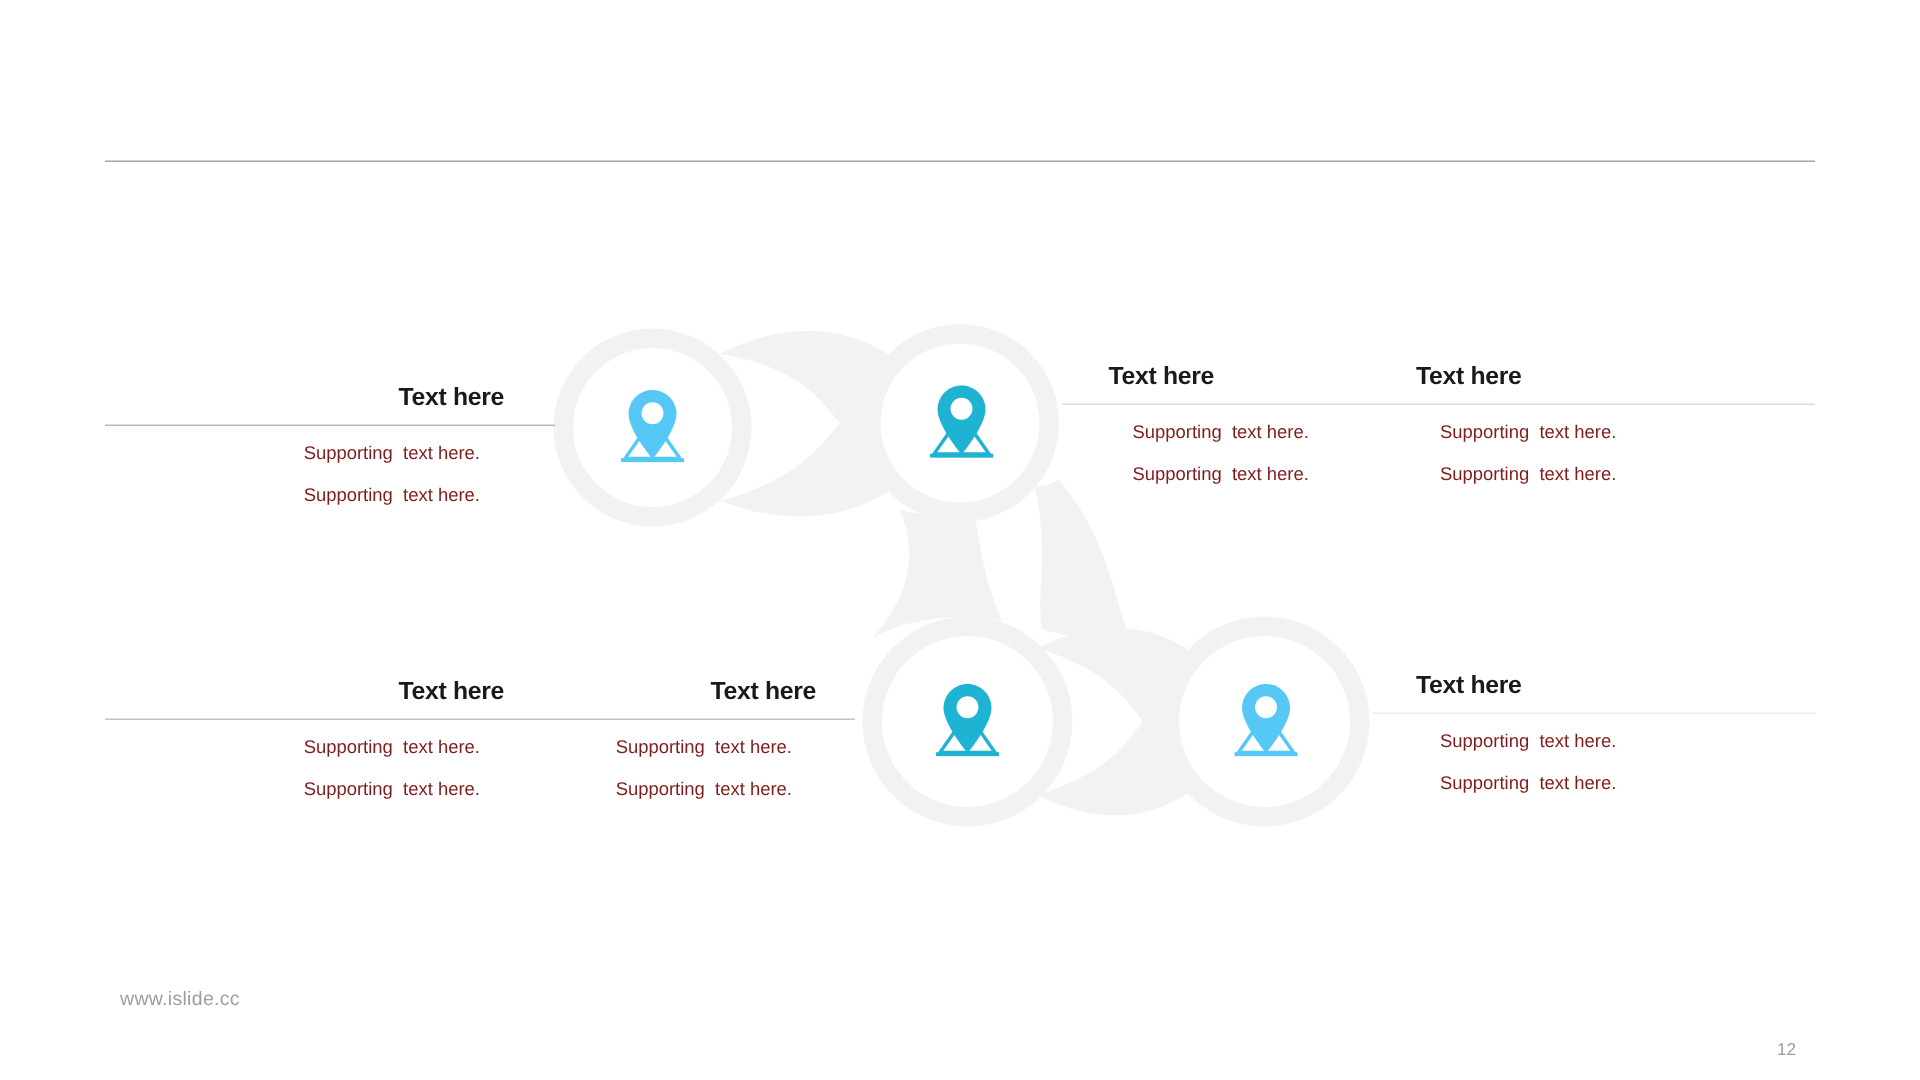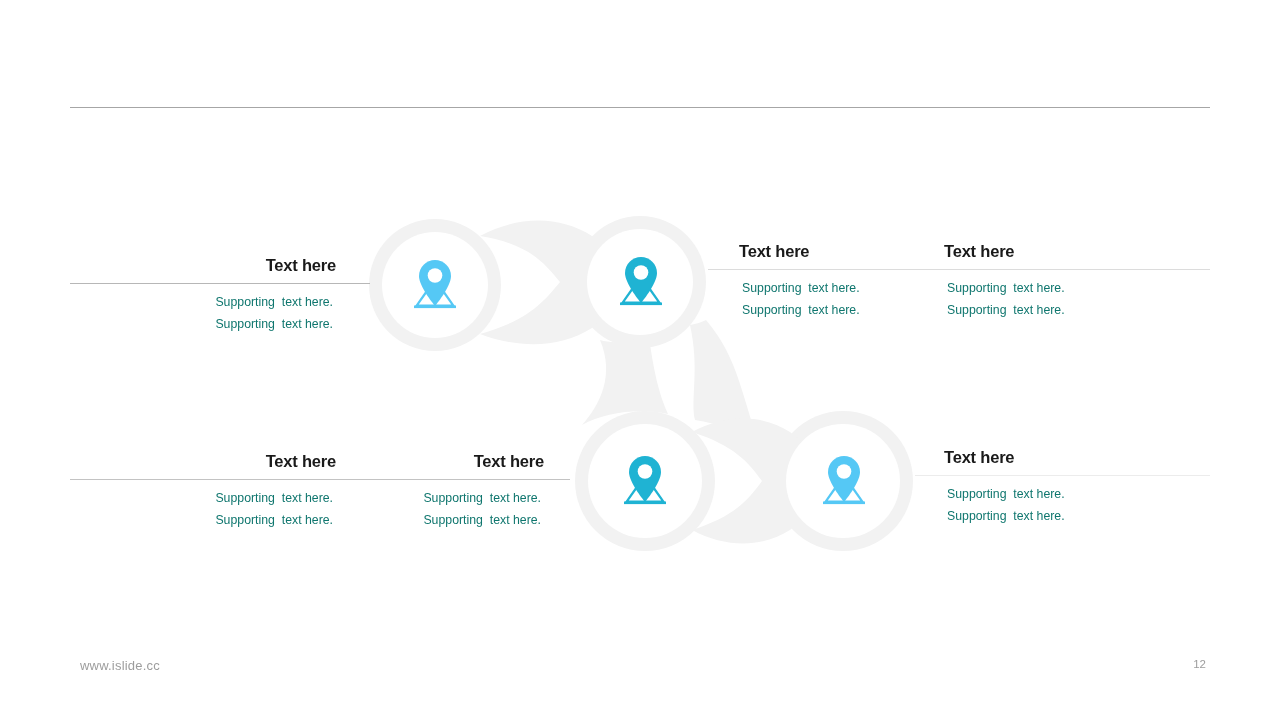--- a/index.html
+++ b/index.html
@@ -28,21 +28,21 @@
   .rule-r2l{left:70px;top:479px;width:500px;background:#c3c3c3;}
   .rule-r2r{left:915px;top:475px;width:295px;background:#ececec;}
 
   
   .tb{position:absolute;}
   .tb .title{
     font-size:16.5px;font-weight:bold;color:#1a1a1a;
     letter-spacing:-0.2px;line-height:1.1;margin:0;
   }
   .tb .line{
-    font-size:12.3px;color:#0f766e;line-height:1.0;margin:3px;
+    font-size:12.3px;color:#7f1d1d;line-height:1.0;margin:16px;
     white-space:pre;
   }
   .tb.right-align{text-align:right;}
   .tb.left-align{text-align:left;}
 
   
   .tb-1{left:96px;top:256px;width:240px;}
   .tb-1 .body{margin-top:22px;}
   .tb-1 .line + .line{margin-top:10px;}
 
@@ -66,22 +66,22 @@
   .tb-6{left:944px;top:448px;width:230px;}
   .tb-6 .body{margin-top:22px;}
   .tb-6 .line + .line{margin-top:10px;}
 
   
   .footer-site{
     position:absolute;left:80px;top:658px;
     font-size:13px;color:#9d9d9d;letter-spacing:0.2px;
   }
   .footer-page{
-    position:absolute;left:1176px;top:658px;width:30px;
-    font-size:11.5px;color:#9d9d9d;text-align:right;
+    position:absolute;left:1176px;top:694px;width:30px;
+    font-size:11.5px;color:#9d9d9d;text-align:center;
   }
 </style>
 </head>
 <body>
 
 <div class="slide">
 
   <div class="top-rule"></div>
 
   <svg class="blob-layer" viewBox="0 0 1280 720">

